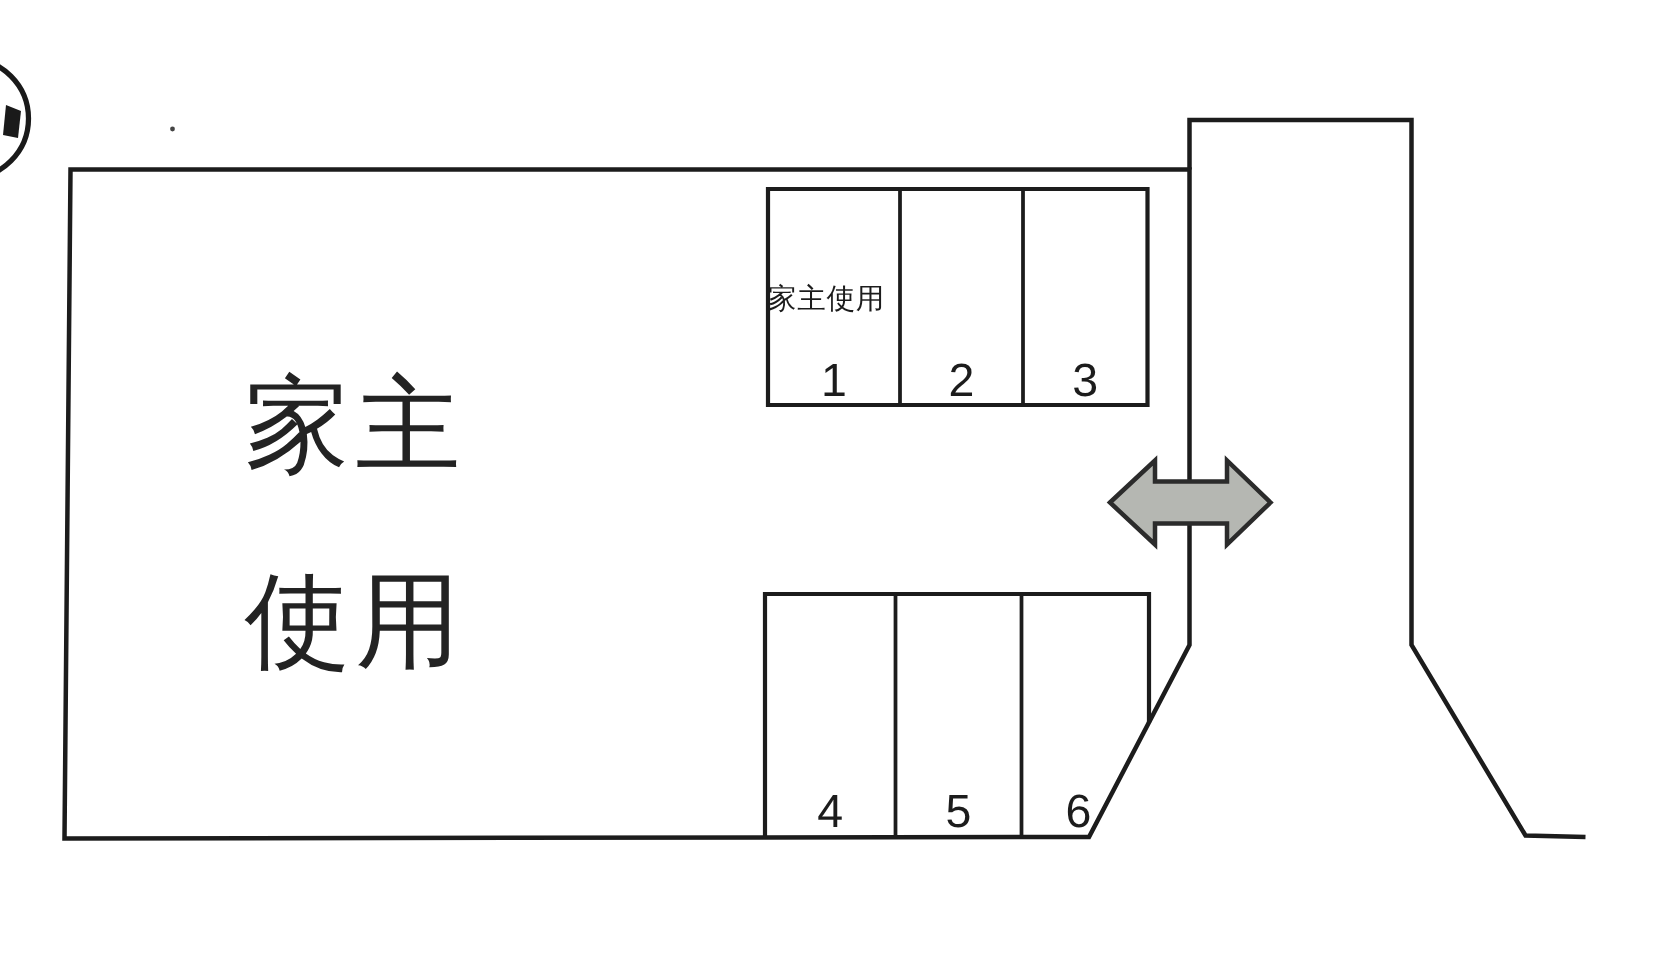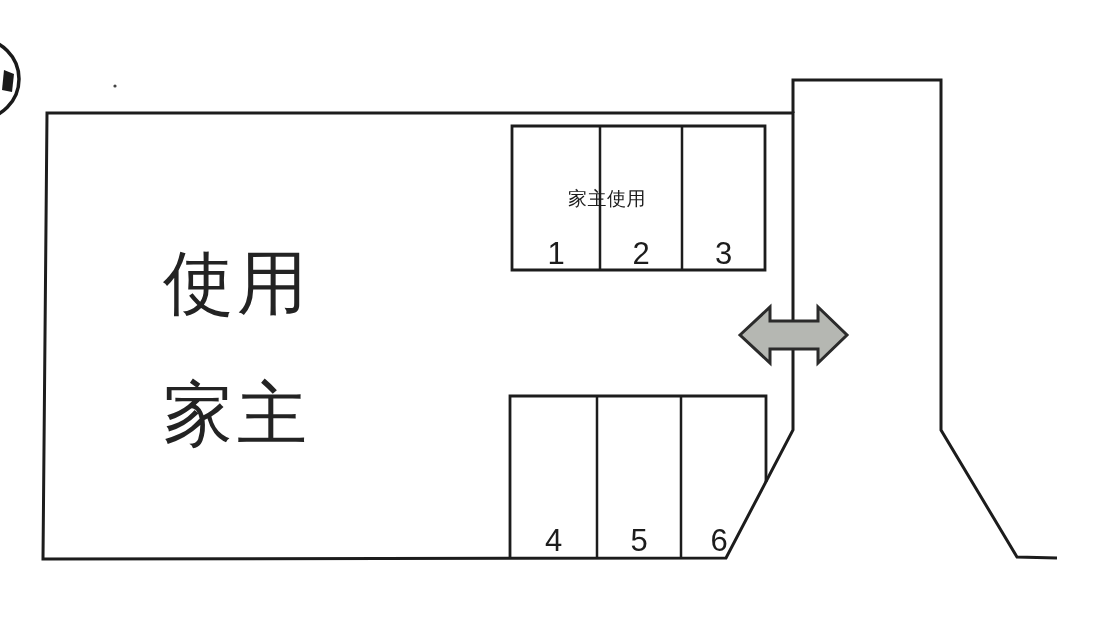--- a/index.html
+++ b/index.html
@@ -30,28 +30,27 @@
     left: 163px;
     top: 218px;
     width: 168px;
     font-size: 70px;
     line-height: 131px;
     letter-spacing: 4px;
     text-align: left;
     color: #232323;
   }
   .space-note {
-    left: 536px;
+    left: 512px;
     top: 186px;
     width: 108px;
     font-size: 19px;
     letter-spacing: 0.5px;
     text-align: left;
     color: #1c1c1c;
-    padding-left: 32px;
   }
   .stall-num {
     font-size: 31px;
     text-align: center;
     color: #1c1c1c;
   }
   .num-1 { left: 512px; top: 236px; width: 88px; }
   .num-2 { left: 600px; top: 236px; width: 82px; }
   .num-3 { left: 682px; top: 236px; width: 83px; }
   .num-4 { left: 510px; top: 523px; width: 87px; }
@@ -77,22 +76,22 @@
     <path d="M512,126 H765 V270 H512 Z" fill="none" stroke="#1c1c1c" stroke-width="2.8"></path>
     <path d="M600,126 V270 M682,126 V270" fill="none" stroke="#1c1c1c" stroke-width="2.5"></path>
 
     <path d="M510,559 L510,396 L766,396 L766,482" fill="none" stroke="#1c1c1c" stroke-width="2.8"></path>
     <path d="M597,396 V558 M681,396 V558" fill="none" stroke="#1c1c1c" stroke-width="2.5"></path>
 
     <polygon points="740,335 770,307 770,321 818,321 818,307 847,335 818,363 818,349 770,349 770,363" stroke="#2b2b2b" stroke-width="3" stroke-linejoin="miter" fill="#b5b7b2"></polygon>
   </svg>
 
   <div class="label owner-label">
+    <div>家主</div>
     <div>使用</div>
-    <div>家主</div>
   </div>
 
   <div class="label space-note">家主使用</div>
 
   <div class="label stall-num num-1">1</div>
   <div class="label stall-num num-2">2</div>
   <div class="label stall-num num-3">3</div>
   <div class="label stall-num num-4">4</div>
   <div class="label stall-num num-5">5</div>
   <div class="label stall-num num-6">6</div>

